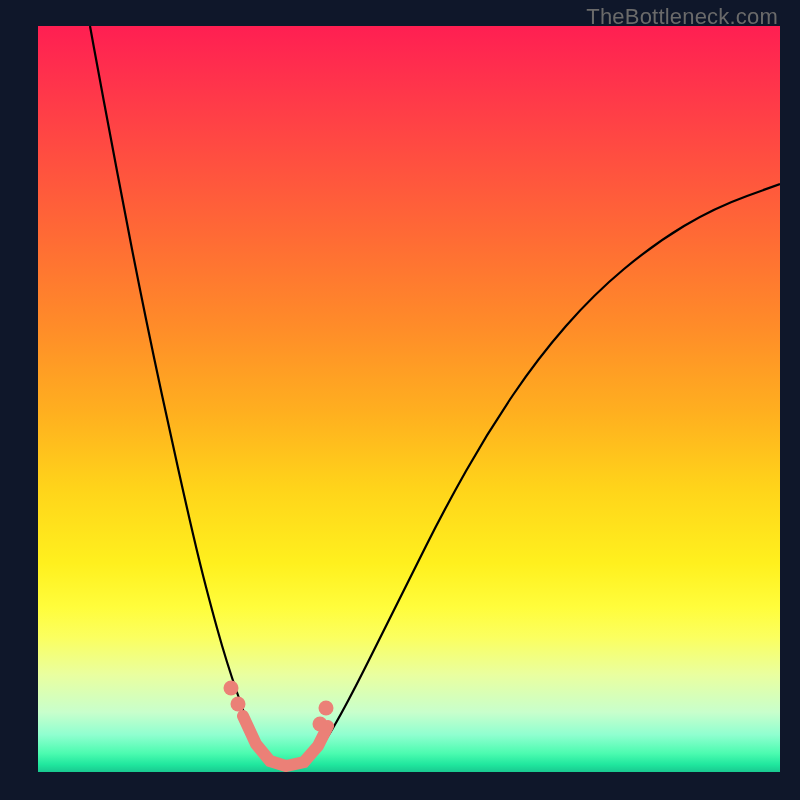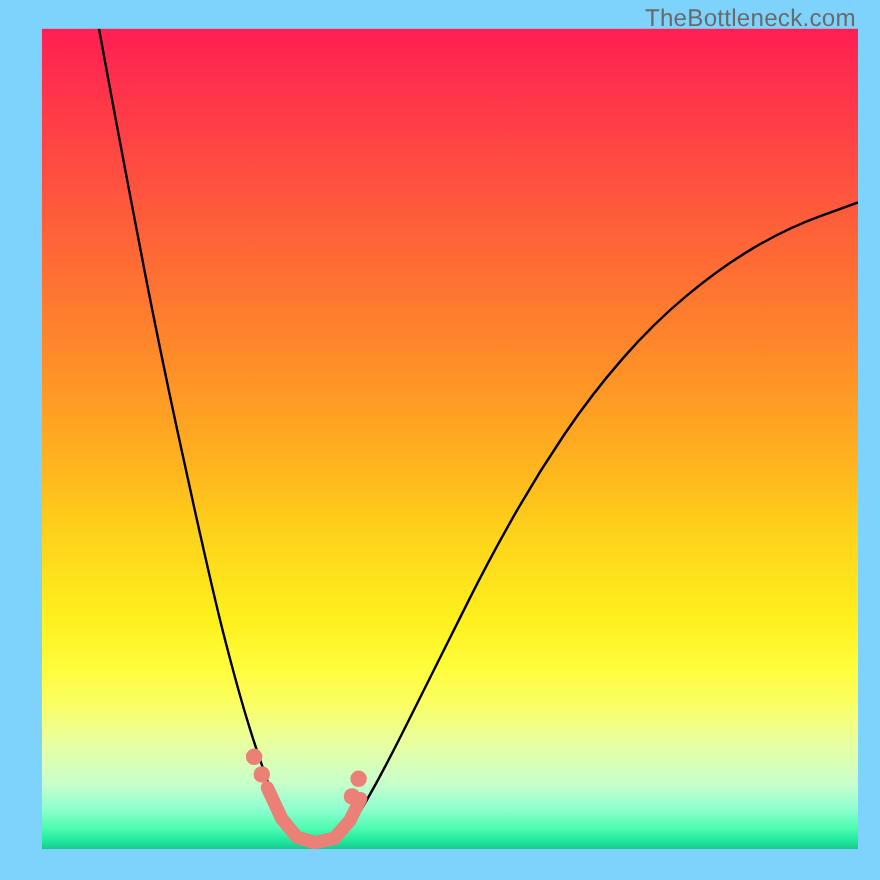--- a/index.html
+++ b/index.html
@@ -10,21 +10,21 @@
     background: #000;
     overflow: hidden;
     font-family: Arial, Helvetica, sans-serif;
   }
   .frame {
     position: absolute;
     left: 0;
     top: 0;
     width: 800px;
     height: 800px;
-    background: #7dd3fc;
+    background: #0f172a;
   }
   .plot-area {
     position: absolute;
     left: 38px;
     top: 26px;
     width: 742px;
     height: 746px;
     overflow: hidden;
   }
   .gradient-bg {

